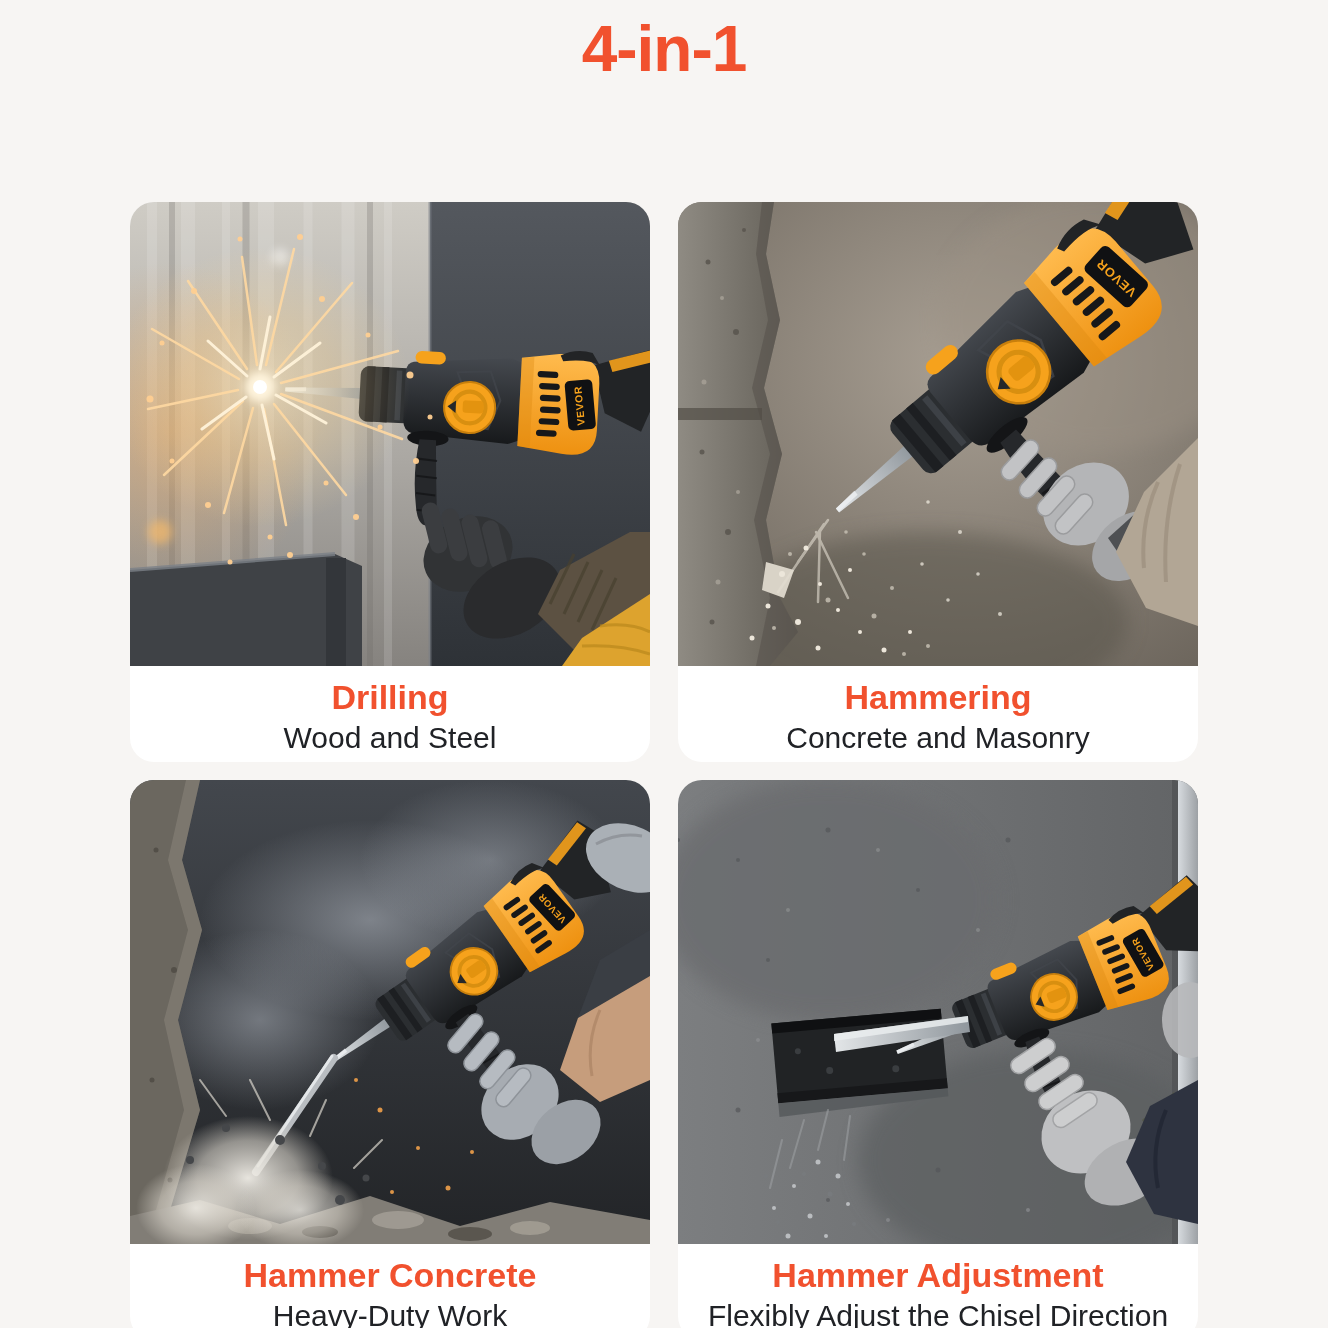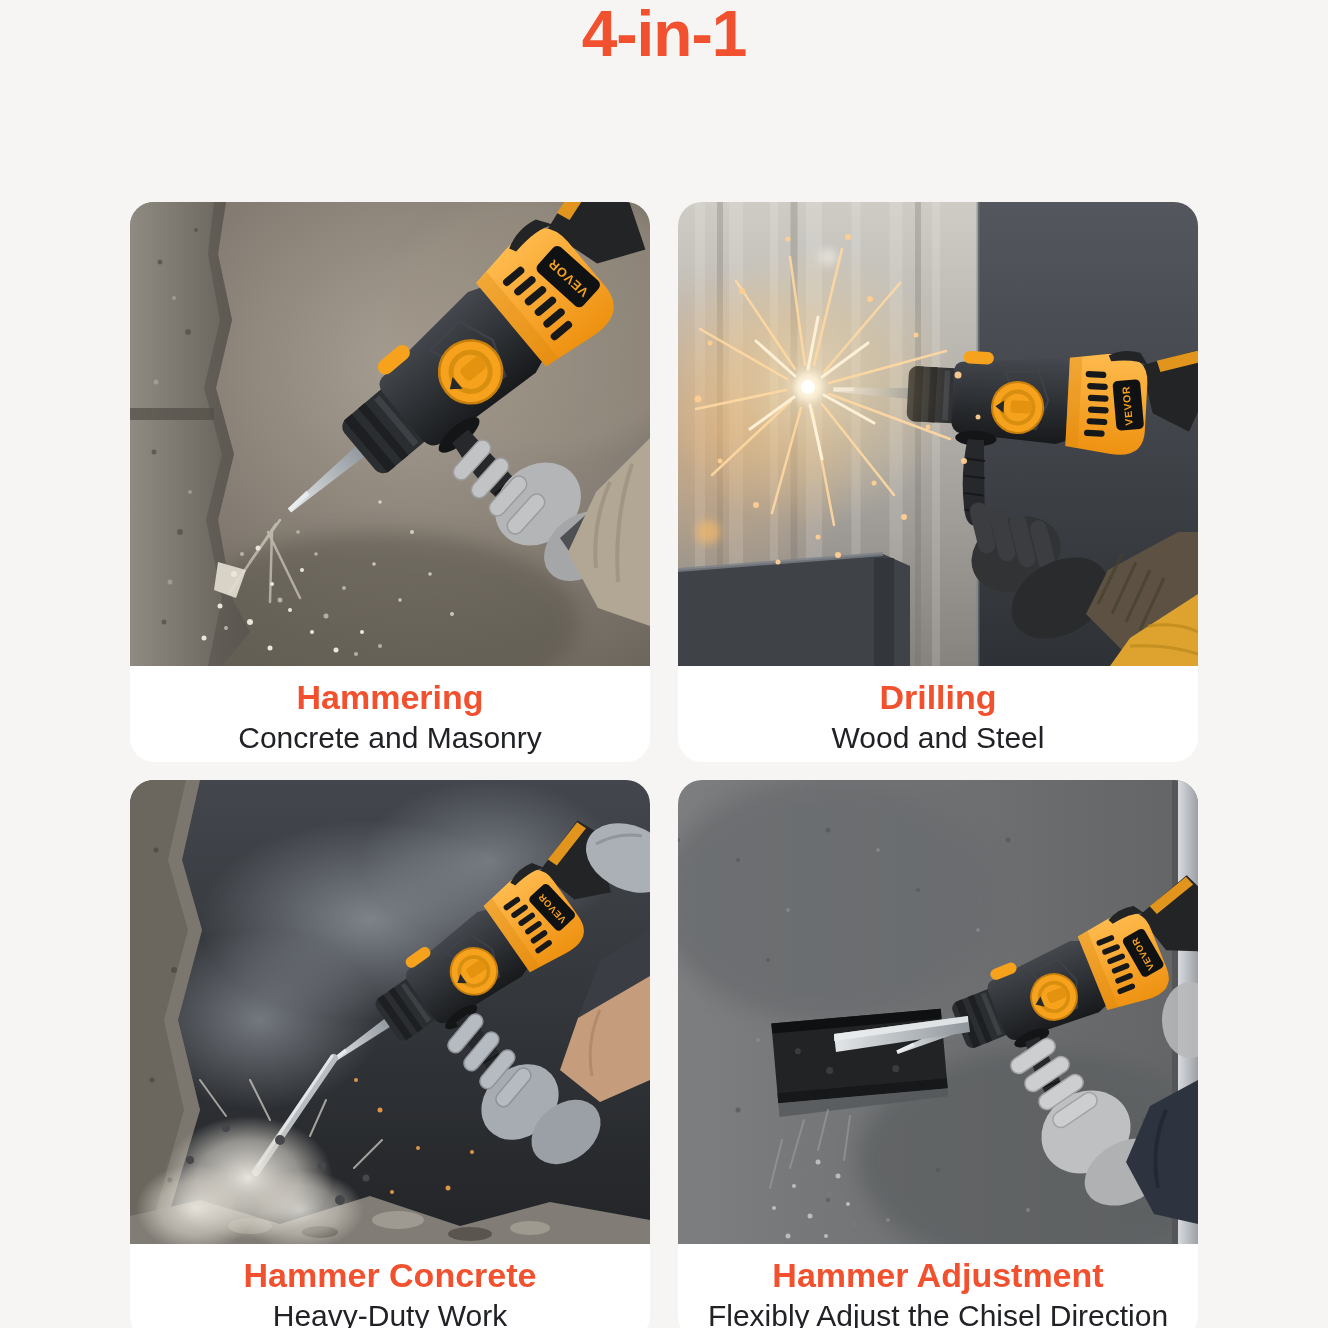--- a/index.html
+++ b/index.html
@@ -2,21 +2,21 @@
 <html><head>
 <meta charset="utf-8">
 <style>
   html,body{margin:0;padding:0;}
   body{
     width:1328px;height:1328px;position:relative;overflow:hidden;
     background:#f7f5f3;
     font-family:"Liberation Sans","DejaVu Sans",sans-serif;
   }
   .header{padding-top:4px;text-align:center;}
-  .header h1{margin:0;font-weight:bold;font-size:64px;line-height:61px;letter-spacing:-1px;color:#f1512e;}
+  .header h1{margin:15px;font-weight:bold;font-size:64px;line-height:61px;letter-spacing:-1px;color:#f1512e;}
   .header h1 span{display:block;}
   .grid{
     position:absolute;left:130px;top:202px;width:1068px;
     display:grid;grid-template-columns:520px 520px;column-gap:28px;row-gap:18px;
   }
   figure.card{margin:0;width:520px;height:560px;background:#ffffff;border-radius:24px;overflow:hidden;}
   .photo{width:520px;height:464px;}
   svg.scene{display:block;width:520px;height:464px;}
   figcaption{text-align:center;padding-top:11px;}
   .cap{margin:0;font-size:34px;line-height:40px;font-weight:bold;color:#f1512e;}
@@ -150,114 +150,20 @@
   <h1>
     <span>4-in-1</span>
   </h1>
 </header>
 
 <main class="grid">
 
   <figure class="card">
     <div class="photo">
       <svg class="scene" viewBox="0 0 520 464" preserveAspectRatio="xMidYMid slice">
-        <rect width="520" height="464" fill="url(#g-s2)"></rect>
-        <ellipse cx="420" cy="120" rx="160" ry="130" fill="#9b9184" opacity="0.45" filter="url(#b10)"></ellipse>
-        <ellipse cx="250" cy="420" rx="200" ry="90" fill="#57524a" opacity="0.5" filter="url(#b10)"></ellipse>
-
-        <polygon points="0,0 96,0 88,52 102,118 86,186 104,252 88,318 102,396 120,430 92,464 0,464" fill="url(#g-s2b)"></polygon>
-        <polygon points="96,0 88,52 102,118 86,186 104,252 88,318 102,396 120,430 92,464 78,464 92,396 76,318 92,252 74,186 90,118 78,52 84,0" fill="#55514a" opacity="0.55"></polygon>
-        <rect x="0" y="206" width="84" height="12" fill="#514d46" opacity="0.7"></rect>
-        <g fill="#57534c" opacity="0.8">
-          <circle cx="30" cy="60" r="2.5"></circle>
-            <circle cx="58" cy="130" r="3"></circle>
-            <circle cx="24" cy="250" r="2.5"></circle>
-          <circle cx="50" cy="330" r="3"></circle>
-            <circle cx="34" cy="420" r="2.5"></circle>
-            <circle cx="66" cy="28" r="2"></circle>
-        </g>
-        <g fill="#a8a298" opacity="0.8">
-          <circle cx="44" cy="96" r="2"></circle>
-            <circle cx="26" cy="180" r="2.5"></circle>
-            <circle cx="60" cy="290" r="2"></circle>
-          <circle cx="40" cy="380" r="2.5"></circle>
-        </g>
-        <polygon points="88,360 116,368 106,396 84,388" fill="#d9d3c7"></polygon>
-
-        <g transform="translate(75,213) rotate(-40) scale(0.85)">
-          <use href="#drill"></use>
-        </g>
-
-        <g>
-          <g stroke="#e3ddd1" stroke-width="2.5" stroke-linecap="round" opacity="0.6">
-            <line x1="150" y1="318" x2="120" y2="360"></line>
-              <line x1="146" y1="322" x2="100" y2="390"></line>
-            <line x1="142" y1="328" x2="140" y2="400"></line>
-              <line x1="138" y1="330" x2="170" y2="396"></line>
-          </g>
-          <g fill="#ece6da">
-            <circle cx="128" cy="346" r="2.5"></circle>
-              <circle cx="104" cy="372" r="3"></circle>
-              <circle cx="142" cy="382" r="2"></circle>
-            <circle cx="90" cy="404" r="2.5"></circle>
-              <circle cx="120" cy="420" r="3"></circle>
-              <circle cx="160" cy="408" r="2"></circle>
-            <circle cx="74" cy="436" r="2.5"></circle>
-              <circle cx="140" cy="446" r="2.5"></circle>
-              <circle cx="182" cy="430" r="2"></circle>
-            <circle cx="206" cy="448" r="2.5"></circle>
-              <circle cx="232" cy="430" r="2"></circle>
-              <circle cx="172" cy="368" r="2"></circle>
-          </g>
-          <g fill="#c4beb1" opacity="0.85">
-            <circle cx="112" cy="352" r="2"></circle>
-              <circle cx="150" cy="398" r="2.5"></circle>
-              <circle cx="96" cy="426" r="2"></circle>
-            <circle cx="196" cy="414" r="2.5"></circle>
-              <circle cx="226" cy="452" r="2"></circle>
-              <circle cx="250" cy="444" r="2"></circle>
-            <circle cx="168" cy="330" r="1.8"></circle>
-              <circle cx="186" cy="352" r="1.8"></circle>
-              <circle cx="214" cy="386" r="2"></circle>
-          </g>
-          <g fill="#f4efe4" opacity="0.7">
-            <circle cx="250" cy="300" r="1.8"></circle>
-              <circle cx="282" cy="330" r="2"></circle>
-              <circle cx="300" cy="372" r="1.8"></circle>
-            <circle cx="322" cy="412" r="2"></circle>
-              <circle cx="270" cy="398" r="1.8"></circle>
-              <circle cx="244" cy="362" r="1.8"></circle>
-          </g>
-        </g>
-
-        <g>
-          <ellipse cx="408" cy="302" rx="46" ry="38" fill="#b4b5b7" transform="rotate(-40 408 302)"></ellipse>
-          <g fill="#c2c3c5" stroke="#9b9c9e" stroke-width="1.5">
-            <rect x="318" y="250" width="48" height="16" rx="8" transform="rotate(-48 342 258)"></rect>
-            <rect x="336" y="268" width="48" height="16" rx="8" transform="rotate(-48 360 276)"></rect>
-            <rect x="354" y="286" width="48" height="16" rx="8" transform="rotate(-48 378 294)"></rect>
-            <rect x="372" y="304" width="48" height="16" rx="8" transform="rotate(-48 396 312)"></rect>
-          </g>
-          <ellipse cx="452" cy="344" rx="42" ry="30" fill="#a5a6a8" transform="rotate(-38 452 344)"></ellipse>
-          <polygon points="470,300 430,336 452,368 494,334" fill="#4e5053"></polygon>
-          <polygon points="520,236 466,290 438,350 468,406 520,424" fill="#b2a695"></polygon>
-          <path d="M480,280 Q462,320 466,366" stroke="#978b7a" stroke-width="4" fill="none" opacity="0.6"></path>
-          <path d="M502,262 Q484,316 488,380" stroke="#978b7a" stroke-width="4" fill="none" opacity="0.6"></path>
-        </g>
-      </svg>
-    </div>
-    <figcaption>
-      <h3 class="cap">Hammering</h3>
-      <p class="sub">Concrete and Masonry</p>
-    </figcaption>
-  </figure>
-
-  <figure class="card">
-    <div class="photo">
-      <svg class="scene" viewBox="0 0 520 464" preserveAspectRatio="xMidYMid slice">
         <rect width="520" height="464" fill="url(#g-s1L)"></rect>
         <g stroke="#ffffff" opacity="0.14">
           <line x1="22" y1="0" x2="22" y2="464" stroke-width="10"></line>
           <line x1="58" y1="0" x2="58" y2="464" stroke-width="14"></line>
           <line x1="96" y1="0" x2="96" y2="464" stroke-width="8"></line>
           <line x1="136" y1="0" x2="136" y2="464" stroke-width="16"></line>
           <line x1="178" y1="0" x2="178" y2="464" stroke-width="9"></line>
           <line x1="218" y1="0" x2="218" y2="464" stroke-width="13"></line>
           <line x1="258" y1="0" x2="258" y2="464" stroke-width="8"></line>
         </g>
@@ -353,20 +259,114 @@
     </div>
     <figcaption>
       <h3 class="cap">Drilling</h3>
       <p class="sub">Wood and Steel</p>
     </figcaption>
   </figure>
 
   <figure class="card">
     <div class="photo">
       <svg class="scene" viewBox="0 0 520 464" preserveAspectRatio="xMidYMid slice">
+        <rect width="520" height="464" fill="url(#g-s2)"></rect>
+        <ellipse cx="420" cy="120" rx="160" ry="130" fill="#9b9184" opacity="0.45" filter="url(#b10)"></ellipse>
+        <ellipse cx="250" cy="420" rx="200" ry="90" fill="#57524a" opacity="0.5" filter="url(#b10)"></ellipse>
+
+        <polygon points="0,0 96,0 88,52 102,118 86,186 104,252 88,318 102,396 120,430 92,464 0,464" fill="url(#g-s2b)"></polygon>
+        <polygon points="96,0 88,52 102,118 86,186 104,252 88,318 102,396 120,430 92,464 78,464 92,396 76,318 92,252 74,186 90,118 78,52 84,0" fill="#55514a" opacity="0.55"></polygon>
+        <rect x="0" y="206" width="84" height="12" fill="#514d46" opacity="0.7"></rect>
+        <g fill="#57534c" opacity="0.8">
+          <circle cx="30" cy="60" r="2.5"></circle>
+            <circle cx="58" cy="130" r="3"></circle>
+            <circle cx="24" cy="250" r="2.5"></circle>
+          <circle cx="50" cy="330" r="3"></circle>
+            <circle cx="34" cy="420" r="2.5"></circle>
+            <circle cx="66" cy="28" r="2"></circle>
+        </g>
+        <g fill="#a8a298" opacity="0.8">
+          <circle cx="44" cy="96" r="2"></circle>
+            <circle cx="26" cy="180" r="2.5"></circle>
+            <circle cx="60" cy="290" r="2"></circle>
+          <circle cx="40" cy="380" r="2.5"></circle>
+        </g>
+        <polygon points="88,360 116,368 106,396 84,388" fill="#d9d3c7"></polygon>
+
+        <g transform="translate(75,213) rotate(-40) scale(0.85)">
+          <use href="#drill"></use>
+        </g>
+
+        <g>
+          <g stroke="#e3ddd1" stroke-width="2.5" stroke-linecap="round" opacity="0.6">
+            <line x1="150" y1="318" x2="120" y2="360"></line>
+              <line x1="146" y1="322" x2="100" y2="390"></line>
+            <line x1="142" y1="328" x2="140" y2="400"></line>
+              <line x1="138" y1="330" x2="170" y2="396"></line>
+          </g>
+          <g fill="#ece6da">
+            <circle cx="128" cy="346" r="2.5"></circle>
+              <circle cx="104" cy="372" r="3"></circle>
+              <circle cx="142" cy="382" r="2"></circle>
+            <circle cx="90" cy="404" r="2.5"></circle>
+              <circle cx="120" cy="420" r="3"></circle>
+              <circle cx="160" cy="408" r="2"></circle>
+            <circle cx="74" cy="436" r="2.5"></circle>
+              <circle cx="140" cy="446" r="2.5"></circle>
+              <circle cx="182" cy="430" r="2"></circle>
+            <circle cx="206" cy="448" r="2.5"></circle>
+              <circle cx="232" cy="430" r="2"></circle>
+              <circle cx="172" cy="368" r="2"></circle>
+          </g>
+          <g fill="#c4beb1" opacity="0.85">
+            <circle cx="112" cy="352" r="2"></circle>
+              <circle cx="150" cy="398" r="2.5"></circle>
+              <circle cx="96" cy="426" r="2"></circle>
+            <circle cx="196" cy="414" r="2.5"></circle>
+              <circle cx="226" cy="452" r="2"></circle>
+              <circle cx="250" cy="444" r="2"></circle>
+            <circle cx="168" cy="330" r="1.8"></circle>
+              <circle cx="186" cy="352" r="1.8"></circle>
+              <circle cx="214" cy="386" r="2"></circle>
+          </g>
+          <g fill="#f4efe4" opacity="0.7">
+            <circle cx="250" cy="300" r="1.8"></circle>
+              <circle cx="282" cy="330" r="2"></circle>
+              <circle cx="300" cy="372" r="1.8"></circle>
+            <circle cx="322" cy="412" r="2"></circle>
+              <circle cx="270" cy="398" r="1.8"></circle>
+              <circle cx="244" cy="362" r="1.8"></circle>
+          </g>
+        </g>
+
+        <g>
+          <ellipse cx="408" cy="302" rx="46" ry="38" fill="#b4b5b7" transform="rotate(-40 408 302)"></ellipse>
+          <g fill="#c2c3c5" stroke="#9b9c9e" stroke-width="1.5">
+            <rect x="318" y="250" width="48" height="16" rx="8" transform="rotate(-48 342 258)"></rect>
+            <rect x="336" y="268" width="48" height="16" rx="8" transform="rotate(-48 360 276)"></rect>
+            <rect x="354" y="286" width="48" height="16" rx="8" transform="rotate(-48 378 294)"></rect>
+            <rect x="372" y="304" width="48" height="16" rx="8" transform="rotate(-48 396 312)"></rect>
+          </g>
+          <ellipse cx="452" cy="344" rx="42" ry="30" fill="#a5a6a8" transform="rotate(-38 452 344)"></ellipse>
+          <polygon points="470,300 430,336 452,368 494,334" fill="#4e5053"></polygon>
+          <polygon points="520,236 466,290 438,350 468,406 520,424" fill="#b2a695"></polygon>
+          <path d="M480,280 Q462,320 466,366" stroke="#978b7a" stroke-width="4" fill="none" opacity="0.6"></path>
+          <path d="M502,262 Q484,316 488,380" stroke="#978b7a" stroke-width="4" fill="none" opacity="0.6"></path>
+        </g>
+      </svg>
+    </div>
+    <figcaption>
+      <h3 class="cap">Hammering</h3>
+      <p class="sub">Concrete and Masonry</p>
+    </figcaption>
+  </figure>
+
+  <figure class="card">
+    <div class="photo">
+      <svg class="scene" viewBox="0 0 520 464" preserveAspectRatio="xMidYMid slice">
         <rect width="520" height="464" fill="url(#g-s3)"></rect>
         <ellipse cx="240" cy="140" rx="170" ry="100" fill="url(#g-smoke)"></ellipse>
         <ellipse cx="360" cy="80" rx="130" ry="80" fill="url(#g-smoke)" opacity="0.8"></ellipse>
         <ellipse cx="130" cy="240" rx="120" ry="90" fill="url(#g-smoke)" opacity="0.9"></ellipse>
 
         <polygon points="0,0 70,0 52,80 72,150 48,240 70,330 40,430 58,464 0,464" fill="#6b675f"></polygon>
         <polygon points="70,0 52,80 72,150 48,240 70,330 40,430 58,464 42,464 26,430 54,330 34,240 58,150 38,80 56,0" fill="#8d887e" opacity="0.5"></polygon>
         <g fill="#4e4a43" opacity="0.8">
           <circle cx="26" cy="70" r="2.5"></circle>
             <circle cx="44" cy="190" r="3"></circle>

